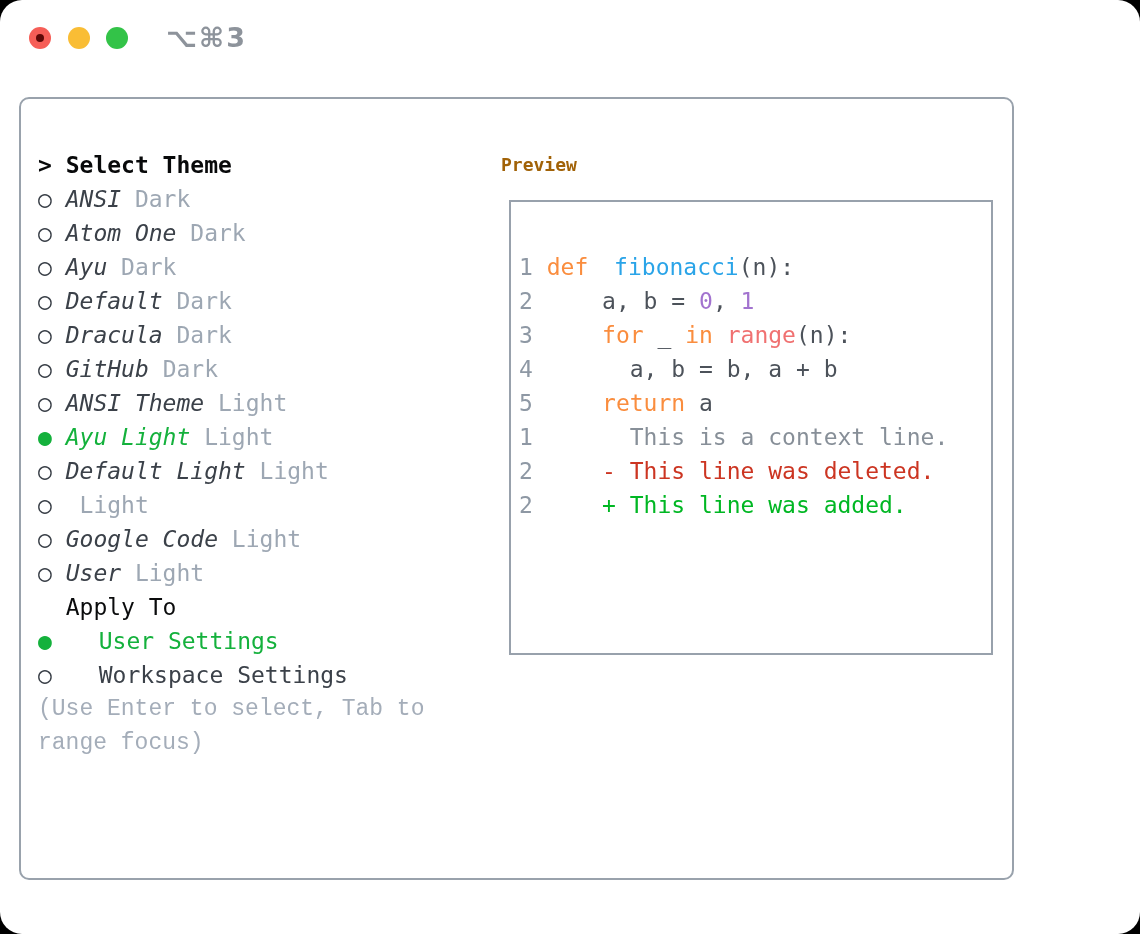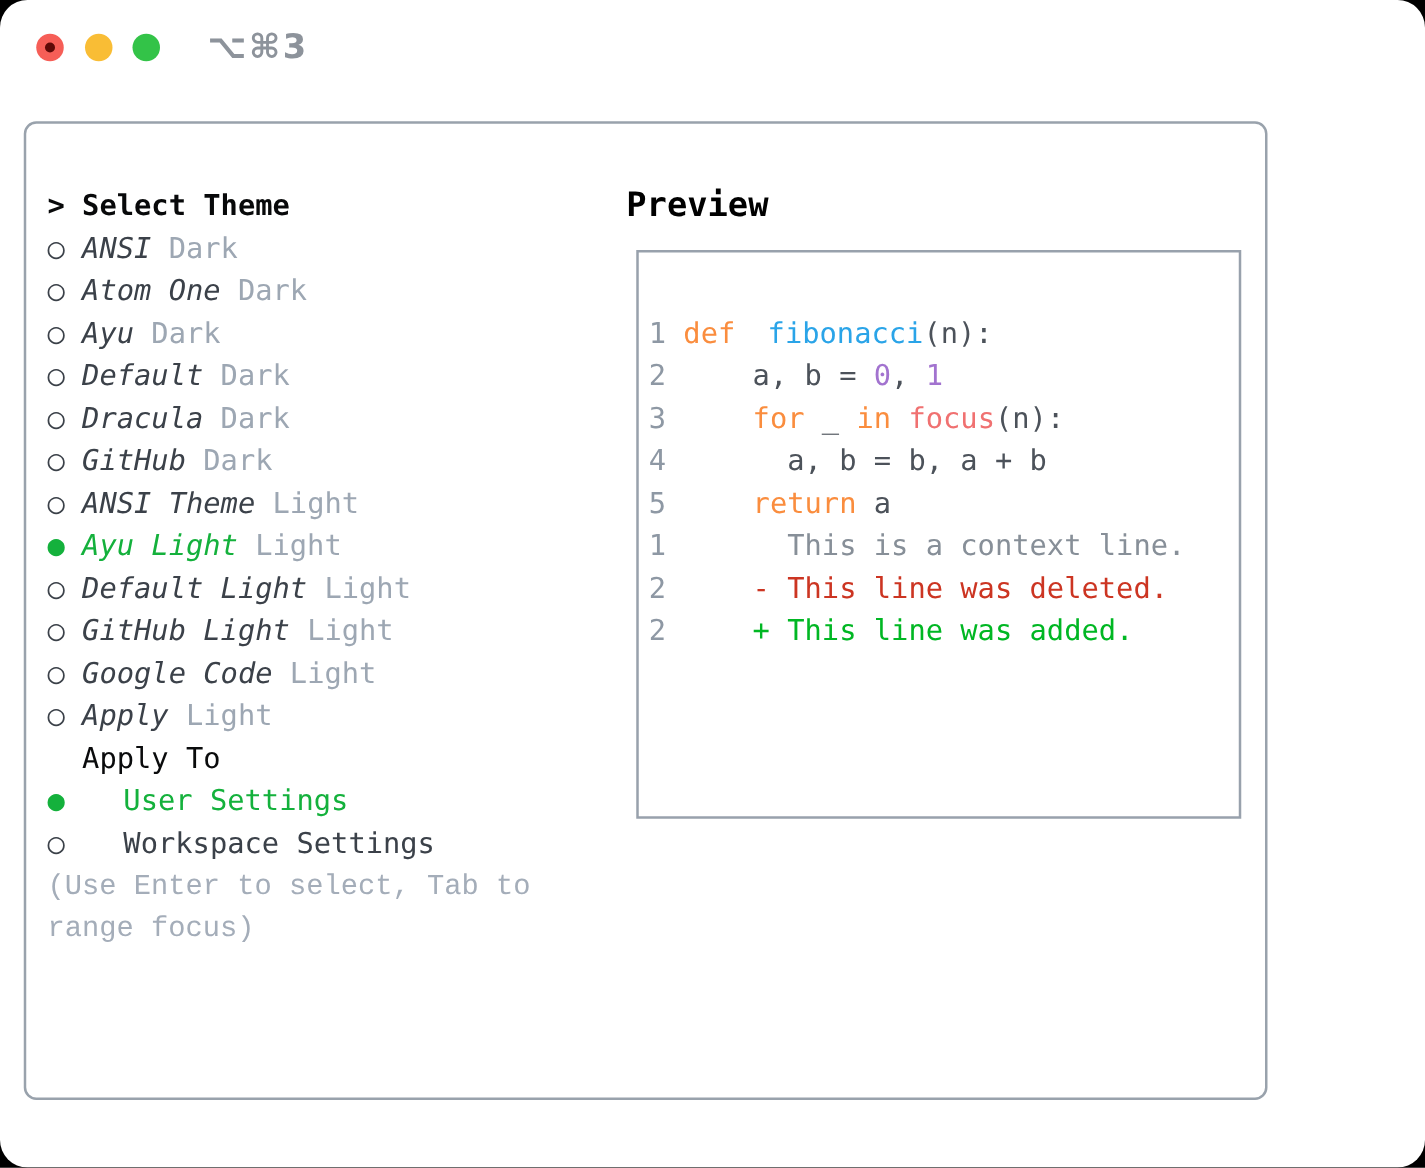--- a/index.html
+++ b/index.html
@@ -40,21 +40,21 @@
   .hdr-row .marker, .hdr-row .hdr-label{color:#08090a;font-weight:bold;}
   .tname{color:#3b4149;font-style:italic;}
   .tvariant{color:#9da7b3;margin-left:1ch;}
   .selected .marker, .selected .tname, .selected .opt-label{color:#14b13c;}
   .apply-hdr{color:#0a0b0c;margin-left:2ch;}
   .opt-label{color:#3b4149;margin-left:33px;}
   .help-line{color:#a4adb9;font-family:Liberation Mono, monospace;}
   
   .preview-title{
     position:absolute;left:480px;top:49px;
-    line-height:34px;font-size:27px;font-weight:bold;color:#000000;
+    line-height:34px;font-size:18px;font-weight:bold;color:#a16207;
   }
   .preview-box{
     position:absolute;left:488px;top:101px;
     width:472px;height:403px;
     border:2px solid #98a1ac;
     padding-top:48px;padding-left:8px;
     box-sizing:content-box;
   }
   .ln{width:2ch;color:#8e98a4;}
   .c-pl{color:#4c525a;}
@@ -109,27 +109,27 @@
       <div class="row">
         <span class="marker">○</span><span class="tname">ANSI Theme</span><span class="tvariant">Light</span>
       </div>
       <div class="row selected">
         <span class="marker">●</span><span class="tname">Ayu Light</span><span class="tvariant">Light</span>
       </div>
       <div class="row">
         <span class="marker">○</span><span class="tname">Default Light</span><span class="tvariant">Light</span>
       </div>
       <div class="row">
-        <span class="marker">○</span><span class="tname">GitHub Light</span><span class="tvariant">Light</span>
+        <span class="marker">○</span><span class="tvariant">Light</span>
       </div>
       <div class="row">
         <span class="marker">○</span><span class="tname">Google Code</span><span class="tvariant">Light</span>
       </div>
       <div class="row">
-        <span class="marker">○</span><span class="tname">Apply</span><span class="tvariant">Light</span>
+        <span class="marker">○</span><span class="tname">User</span><span class="tvariant">Light</span>
       </div>
 
       <div class="row"></div>
 
       <div class="row">
         <span class="apply-hdr">Apply To</span>
       </div>
       <div class="row selected">
         <span class="marker">●</span><span class="opt-label">User Settings</span>
       </div>
@@ -150,21 +150,21 @@
     <div class="preview-title">Preview</div>
 
     <div class="preview-box">
       <div class="row">
         <span class="ln">1</span><span class="c-kw">def</span><span class="c-pl"> </span><span class="c-fn">fibonacci</span><span class="c-pl">(n):</span>
       </div>
       <div class="row">
         <span class="ln">2</span><span class="c-pl">    a, b = </span><span class="c-num">0</span><span class="c-pl">, </span><span class="c-num">1</span>
       </div>
       <div class="row">
-        <span class="ln">3</span><span class="c-pl">    </span><span class="c-kw">for</span><span class="c-pl"> _ </span><span class="c-kw">in</span><span class="c-pl"> </span><span class="c-bi">focus</span><span class="c-pl">(n):</span>
+        <span class="ln">3</span><span class="c-pl">    </span><span class="c-kw">for</span><span class="c-pl"> _ </span><span class="c-kw">in</span><span class="c-pl"> </span><span class="c-bi">range</span><span class="c-pl">(n):</span>
       </div>
       <div class="row">
         <span class="ln">4</span><span class="c-pl">      a, b = b, a + b</span>
       </div>
       <div class="row">
         <span class="ln">5</span><span class="c-pl">    </span><span class="c-kw">return</span><span class="c-pl"> a</span>
       </div>
       <div class="row">
         <span class="ln"></span><span class="c-pl"></span>
       </div>

